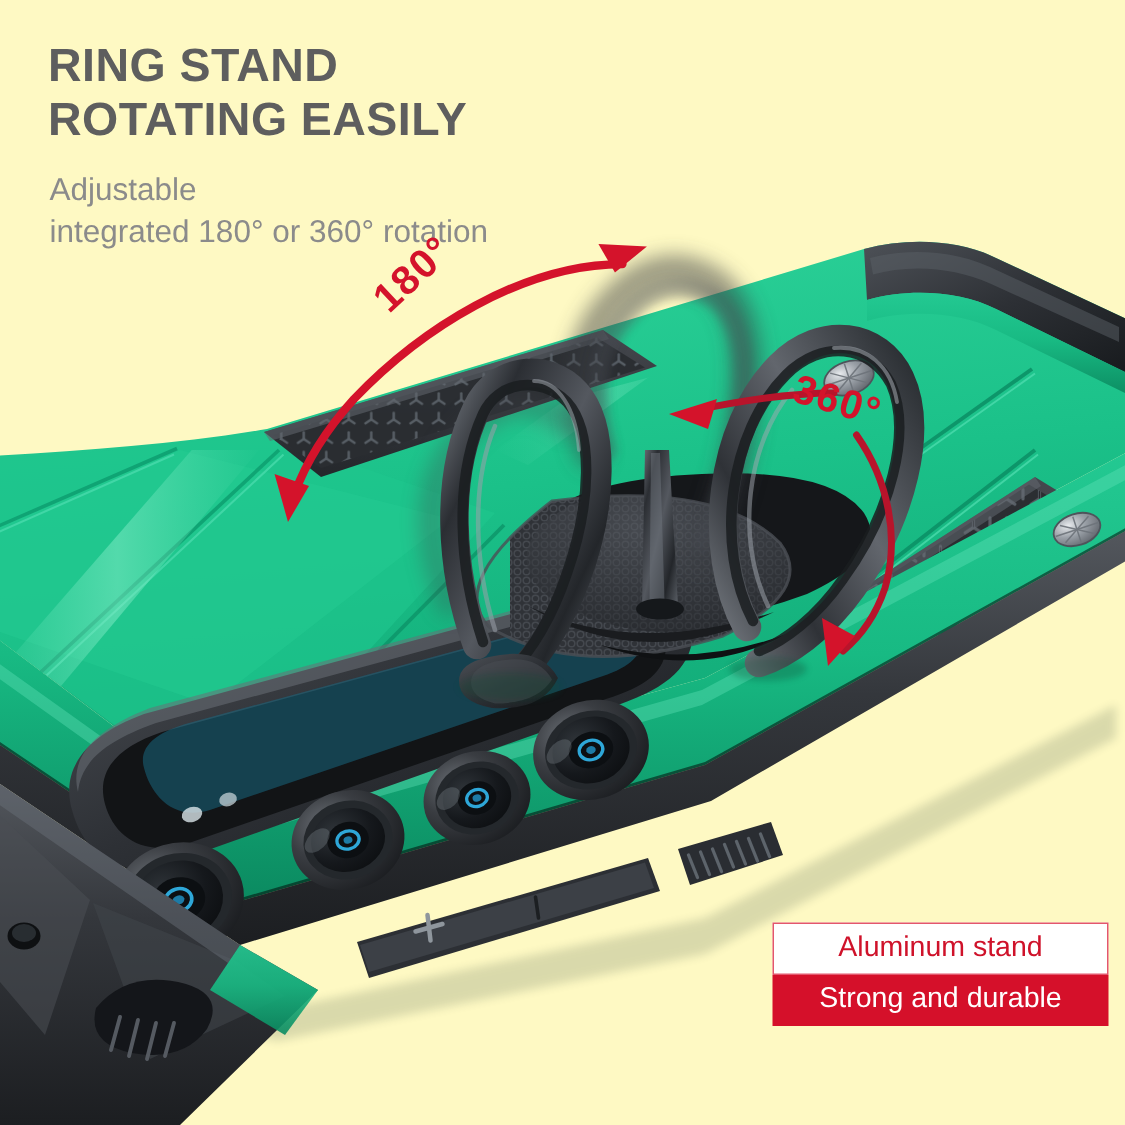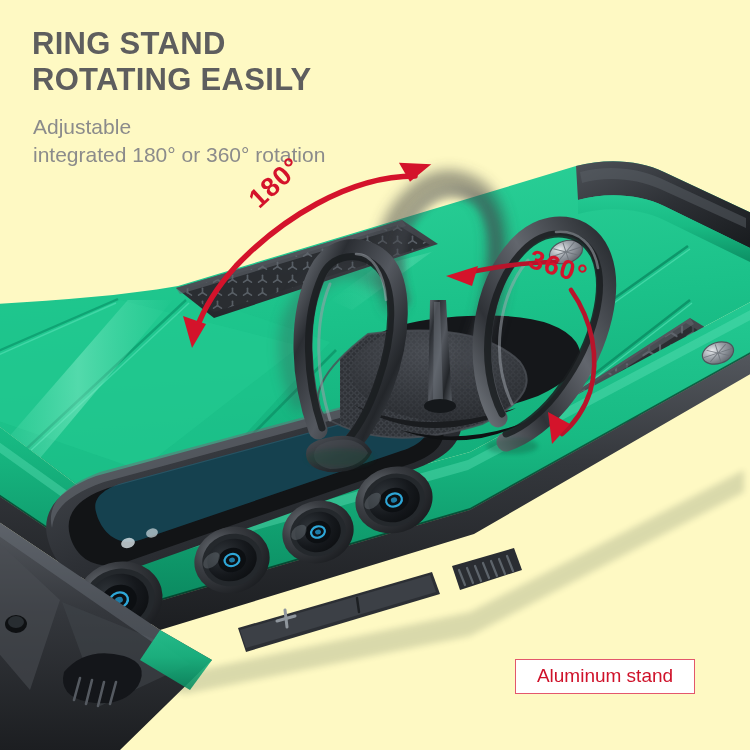--- a/index.html
+++ b/index.html
@@ -36,21 +36,21 @@
     transform:rotate(-43deg); transform-origin:left top;
     letter-spacing:1px;
   }
   .ann-360 {
     left:534px; top:244px; font-size:27px;
     transform:rotate(17deg); transform-origin:left top;
     letter-spacing:1px;
   }
 
   
-  .callout { position:absolute; left:515px; top:659px; width:180px; }
+  .callout { position:absolute; left:515px; top:615px; width:224px; }
   .callout-top {
     background:#ffffff; border:1px solid #e3576c;
     color:#cf122a; font-size:19px; text-align:center;
     padding:5px 0 6px; line-height:22px;
   }
   .callout-bottom {
     background:#d5102a; color:#ffffff;
     font-size:19px; text-align:center;
     padding:5px 0 7px; line-height:22px;
   }
@@ -514,15 +514,16 @@
   <div class="heading">RING STAND
 ROTATING EASILY</div>
   <div class="subheading">Adjustable
 integrated 180° or 360° rotation</div>
 
   <div class="ann ann-180">180°</div>
   <div class="ann ann-360">360°</div>
 
   <div class="callout">
     <div class="callout-top">Aluminum stand</div>
+    <div class="callout-bottom">Strong and durable</div>
   </div>
 
 </div>
 
 </body></html>

